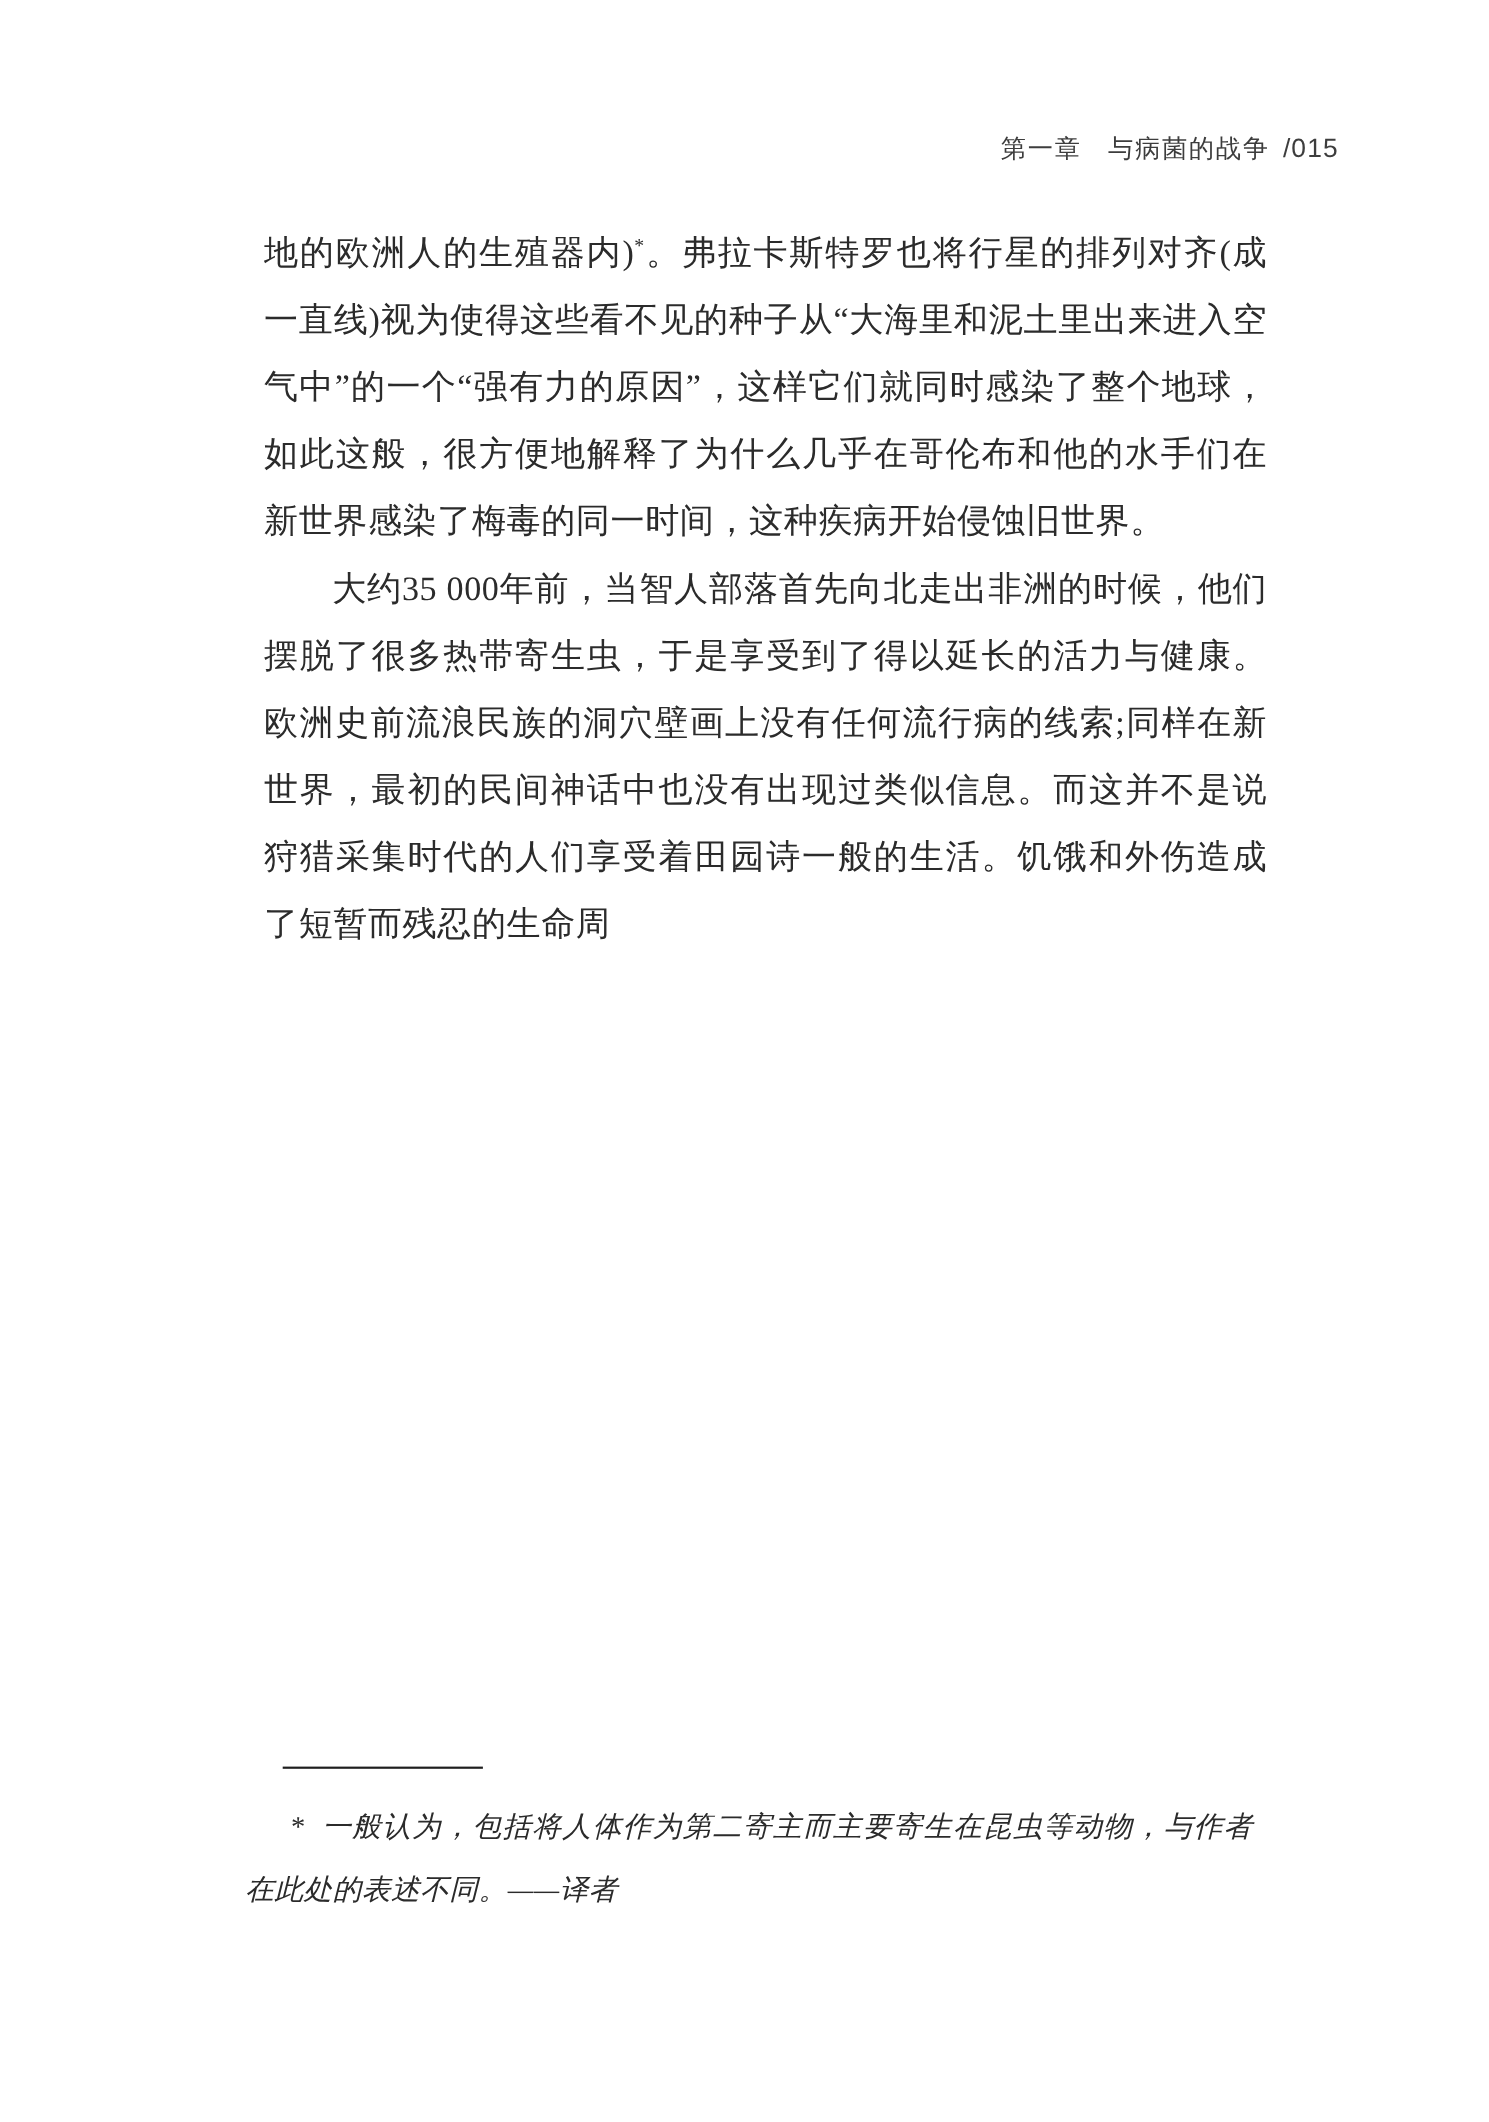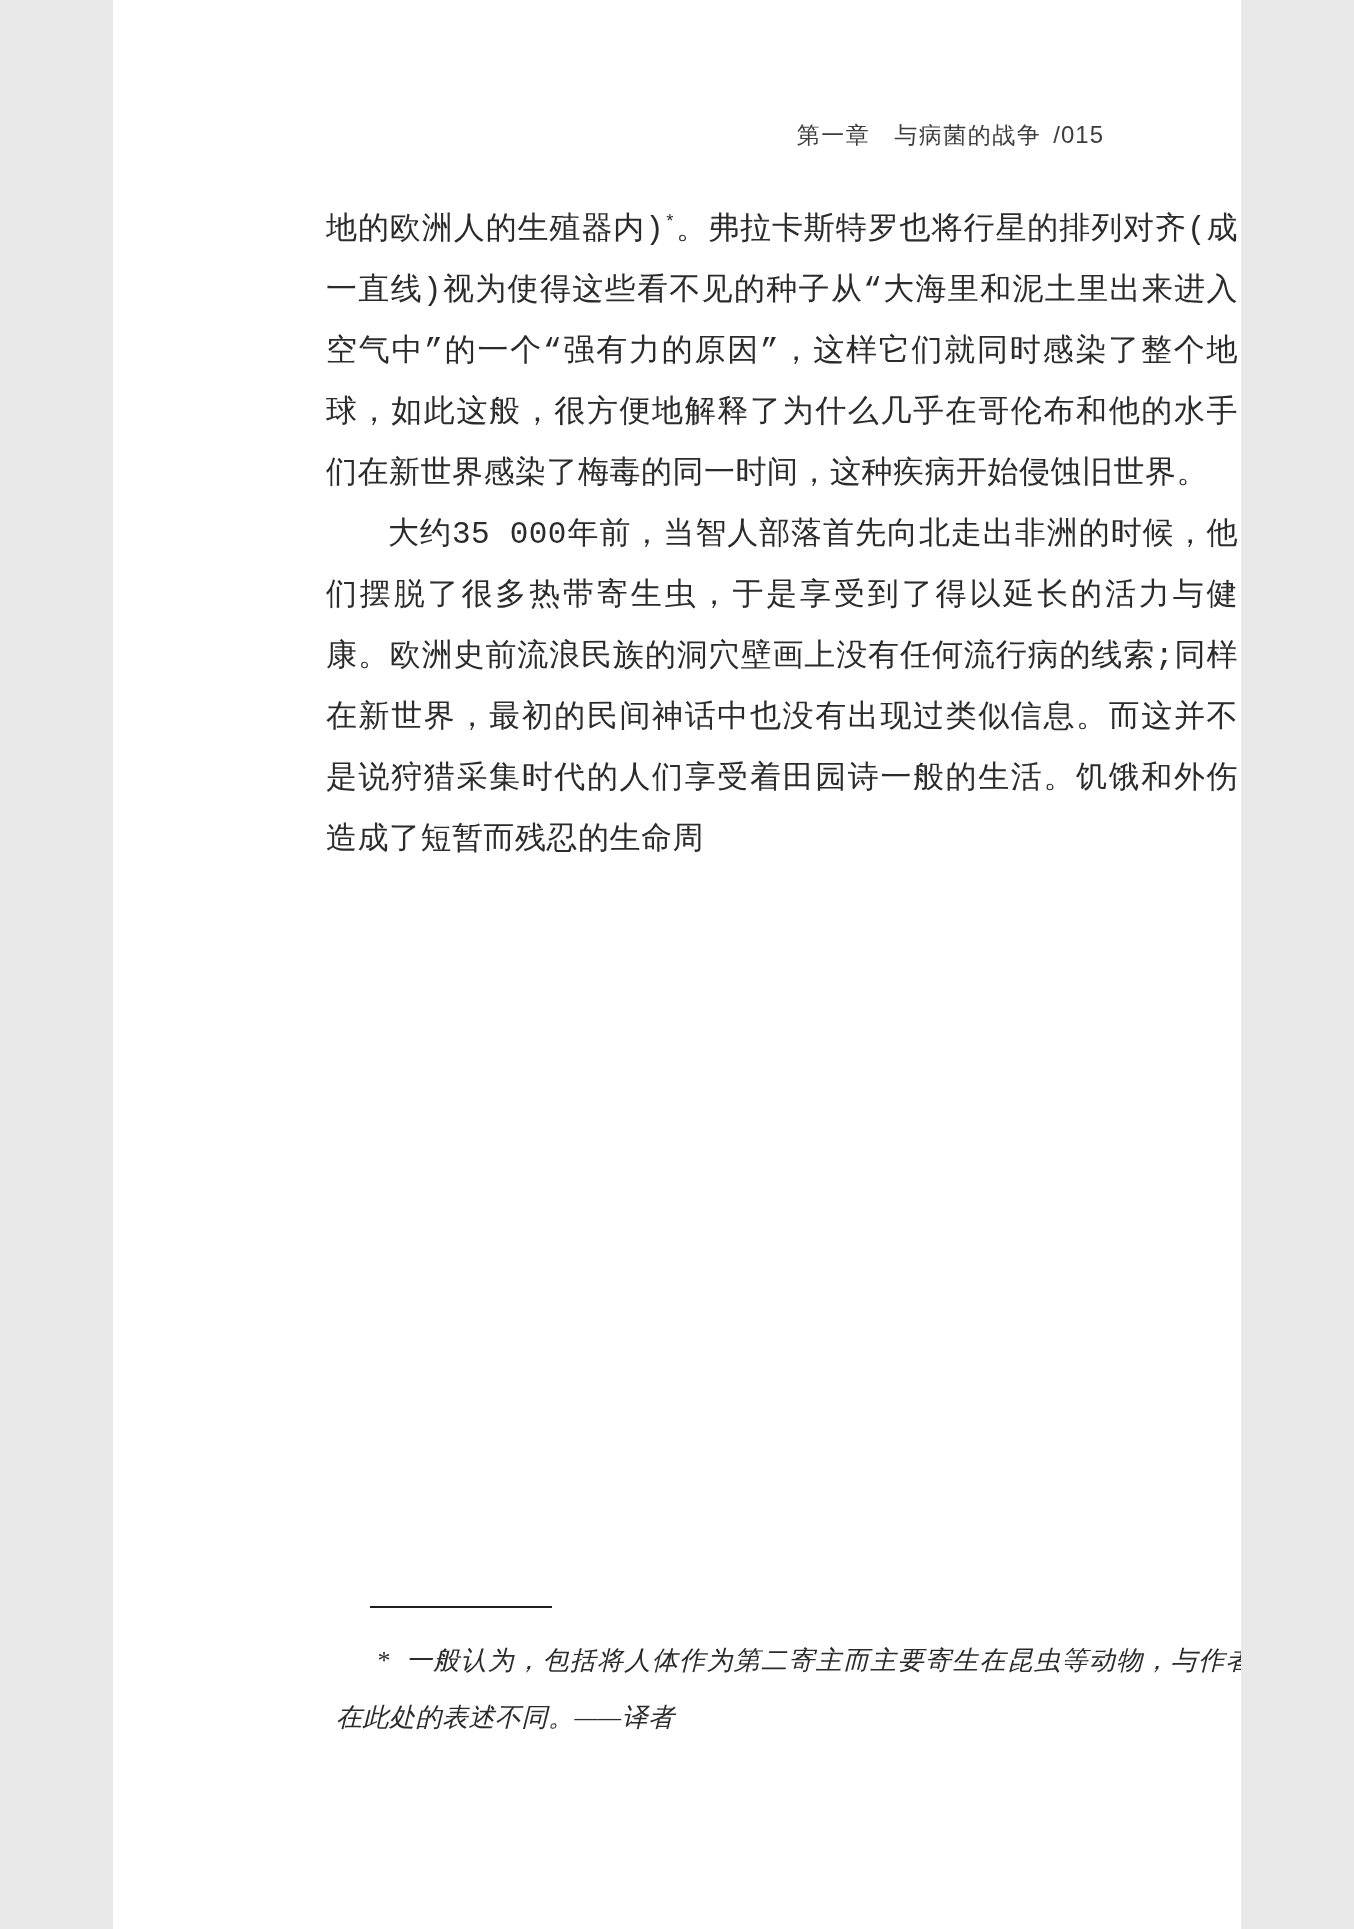--- a/index.html
+++ b/index.html
@@ -2,21 +2,21 @@
 <html lang="zh"><head>
 <meta charset="utf-8">
 <style>
   html, body {
     margin: 0;
     padding: 0;
     background: #e9e9e9;
   }
   .page {
     position: relative;
-    width: 1128px;
+    width: 1354px;
     height: 1929px;
     margin: 0 auto;
     background: #ffffff;
     font-family: "Liberation Serif", "DejaVu Serif", serif;
     color: #2b2b2b;
     overflow: hidden;
   }
   
   .running-header {
     position: absolute;
@@ -34,23 +34,22 @@
     margin-left: 12px;
     font-family: "Liberation Sans", "DejaVu Sans", sans-serif;
     font-size: 24px;
     letter-spacing: 1px;
     color: #3d3d3d;
   }
   
   .body-text {
     position: absolute;
     top: 199px;
-    left: 213px;
+    left: 240px;
     width: 912px;
-    font-family: Liberation Mono, monospace;
   }
   .body-text p {
     margin: 0;
     font-size: 31px;
     line-height: 61px;
     text-align: justify;
     text-justify: inter-character;
     letter-spacing: 0.5px;
   }
   .body-text p.indent {

